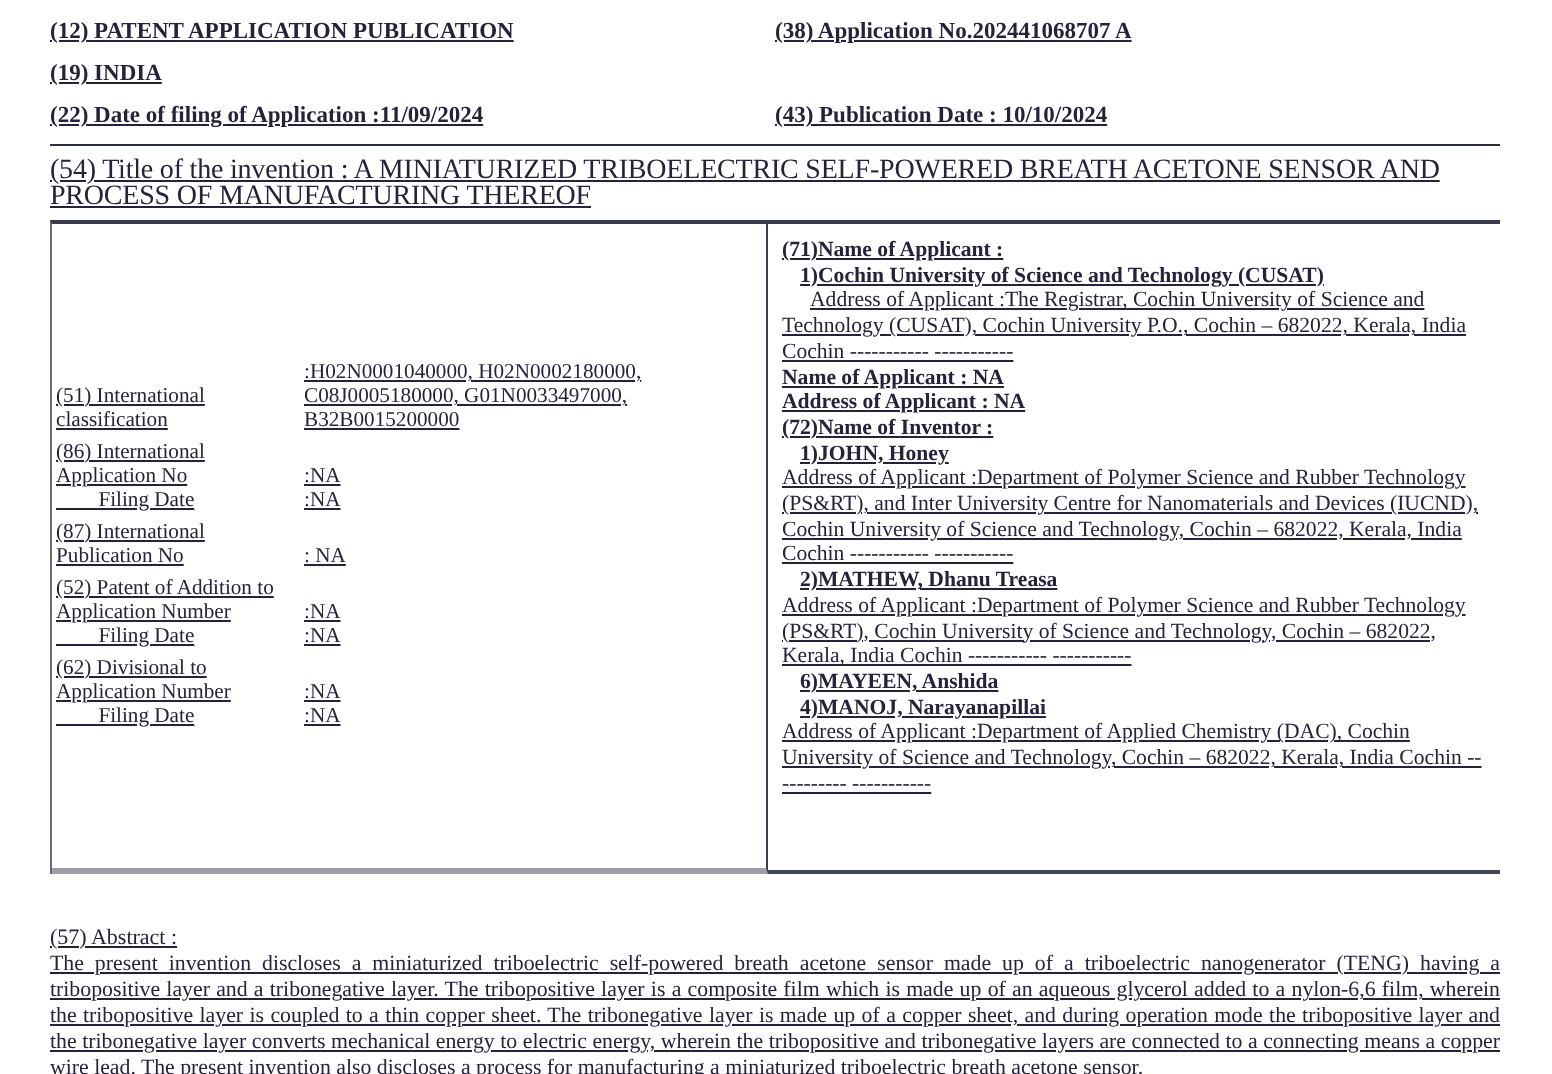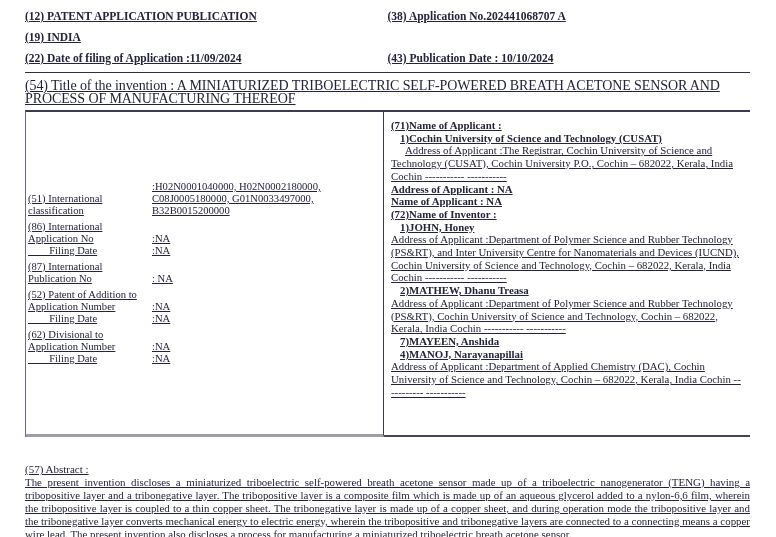--- a/index.html
+++ b/index.html
@@ -134,31 +134,31 @@
         Filing Date</div>
         <div class="fvalue pre">:NA
 :NA</div>
       </div>
     </div>
 
     <div class="rcell">
       <p class="b">(71)Name of Applicant :</p>
       <p class="b ind">1)Cochin University of Science and Technology (CUSAT)</p>
       <p class="addr1">Address of Applicant :The Registrar, Cochin University of Science and Technology (CUSAT), Cochin University P.O., Cochin – 682022, Kerala, India Cochin ----------- -----------</p>
+      <p class="b">Name of Applicant : NA</p>
       <p class="b">Address of Applicant : NA</p>
-      <p class="b">Name of Applicant : NA</p>
       <p class="b">(72)Name of Inventor :</p>
 
       <p class="b ind">1)JOHN, Honey</p>
       <p>Address of Applicant :Department of Polymer Science and Rubber Technology (PS&amp;RT), and Inter University Centre for Nanomaterials and Devices (IUCND), Cochin University of Science and Technology, Cochin – 682022, Kerala, India Cochin ----------- -----------</p>
 
       <p class="b ind">2)MATHEW, Dhanu Treasa</p>
       <p>Address of Applicant :Department of Polymer Science and Rubber Technology (PS&amp;RT), Cochin University of Science and Technology, Cochin – 682022, Kerala, India Cochin ----------- -----------</p>
 
-      <p class="b ind">7)MAYEEN, Anshida</p>
+      <p class="b ind">6)MAYEEN, Anshida</p>
 
       <p class="b ind">4)MANOJ, Narayanapillai</p>
       <p>Address of Applicant :Department of Applied Chemistry (DAC), Cochin University of Science and Technology, Cochin – 682022, Kerala, India Cochin ----------- -----------</p>
     </div>
 
   </div>
 
   <div class="abstract">
     <div class="abs-label">(57) Abstract :</div>
     <div class="abs-body">The present invention discloses a miniaturized triboelectric self-powered breath acetone sensor made up of a triboelectric nanogenerator (TENG) having a tribopositive layer and a tribonegative layer. The tribopositive layer is a composite film which is made up of an aqueous glycerol added to a nylon-6,6 film, wherein the tribopositive layer is coupled to a thin copper sheet. The tribonegative layer is made up of a copper sheet, and during operation mode the tribopositive layer and the tribonegative layer converts mechanical energy to electric energy, wherein the tribopositive and tribonegative layers are connected to a connecting means a copper wire lead. The present invention also discloses a process for manufacturing a miniaturized triboelectric breath acetone sensor.</div>

